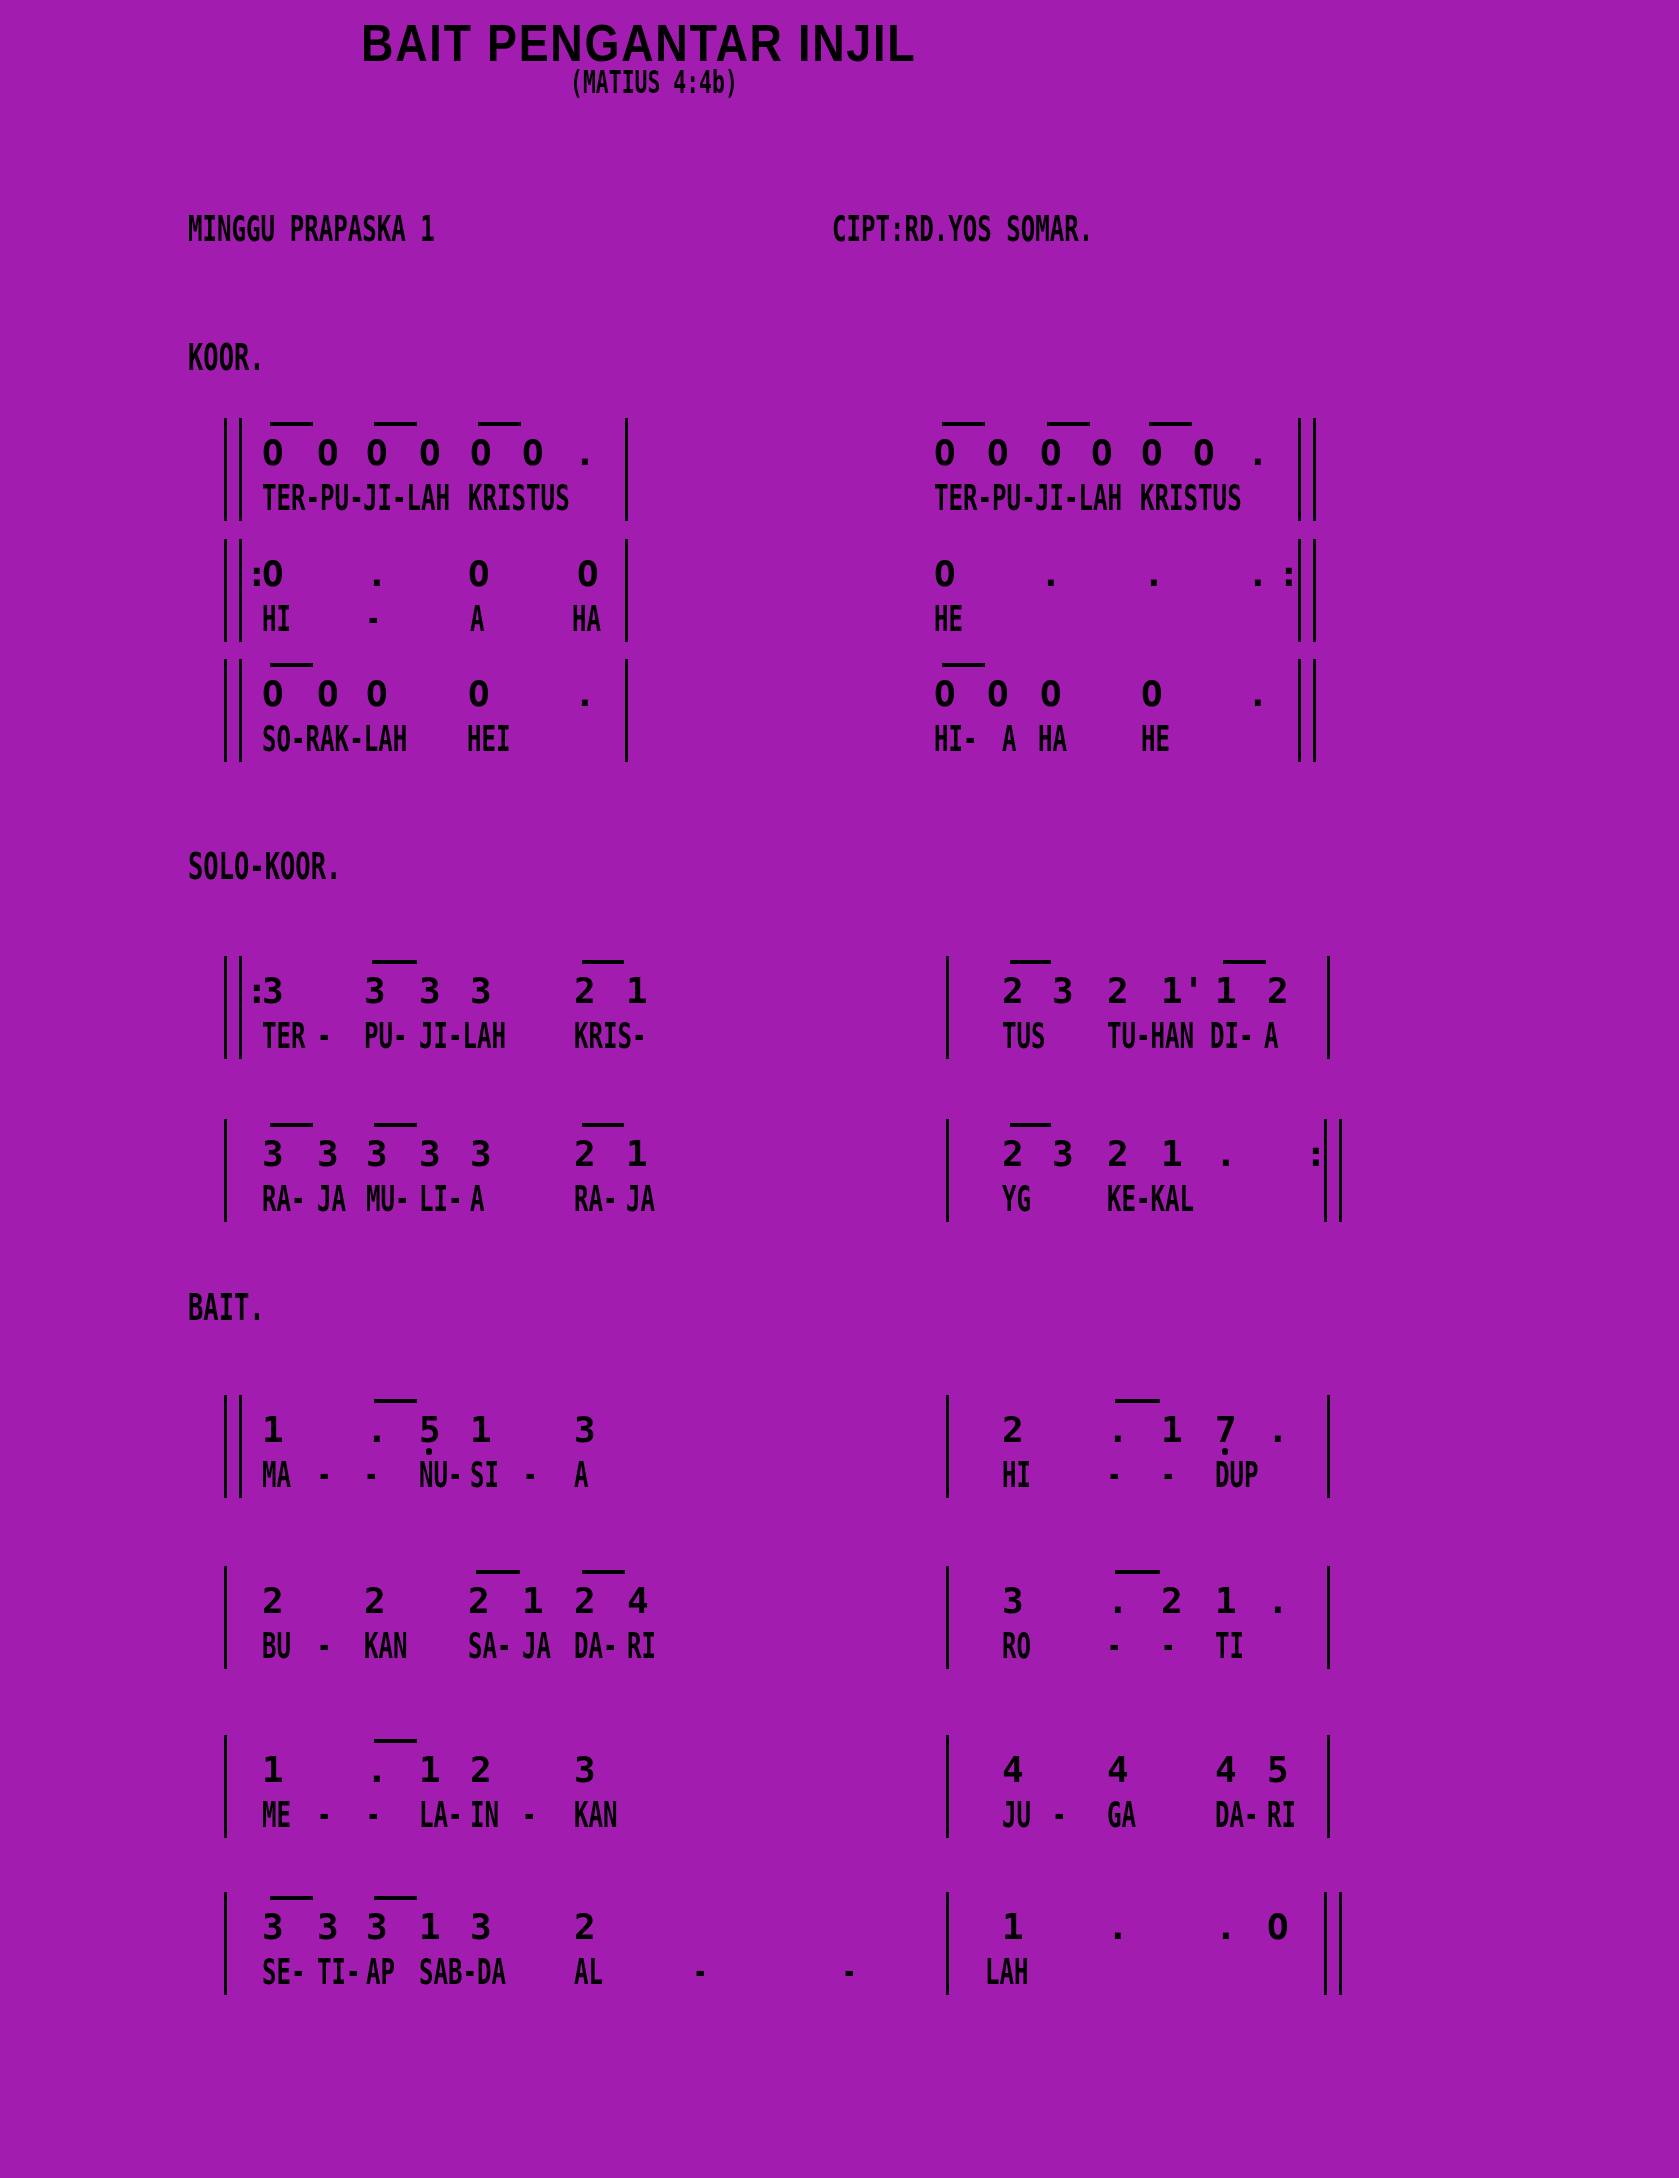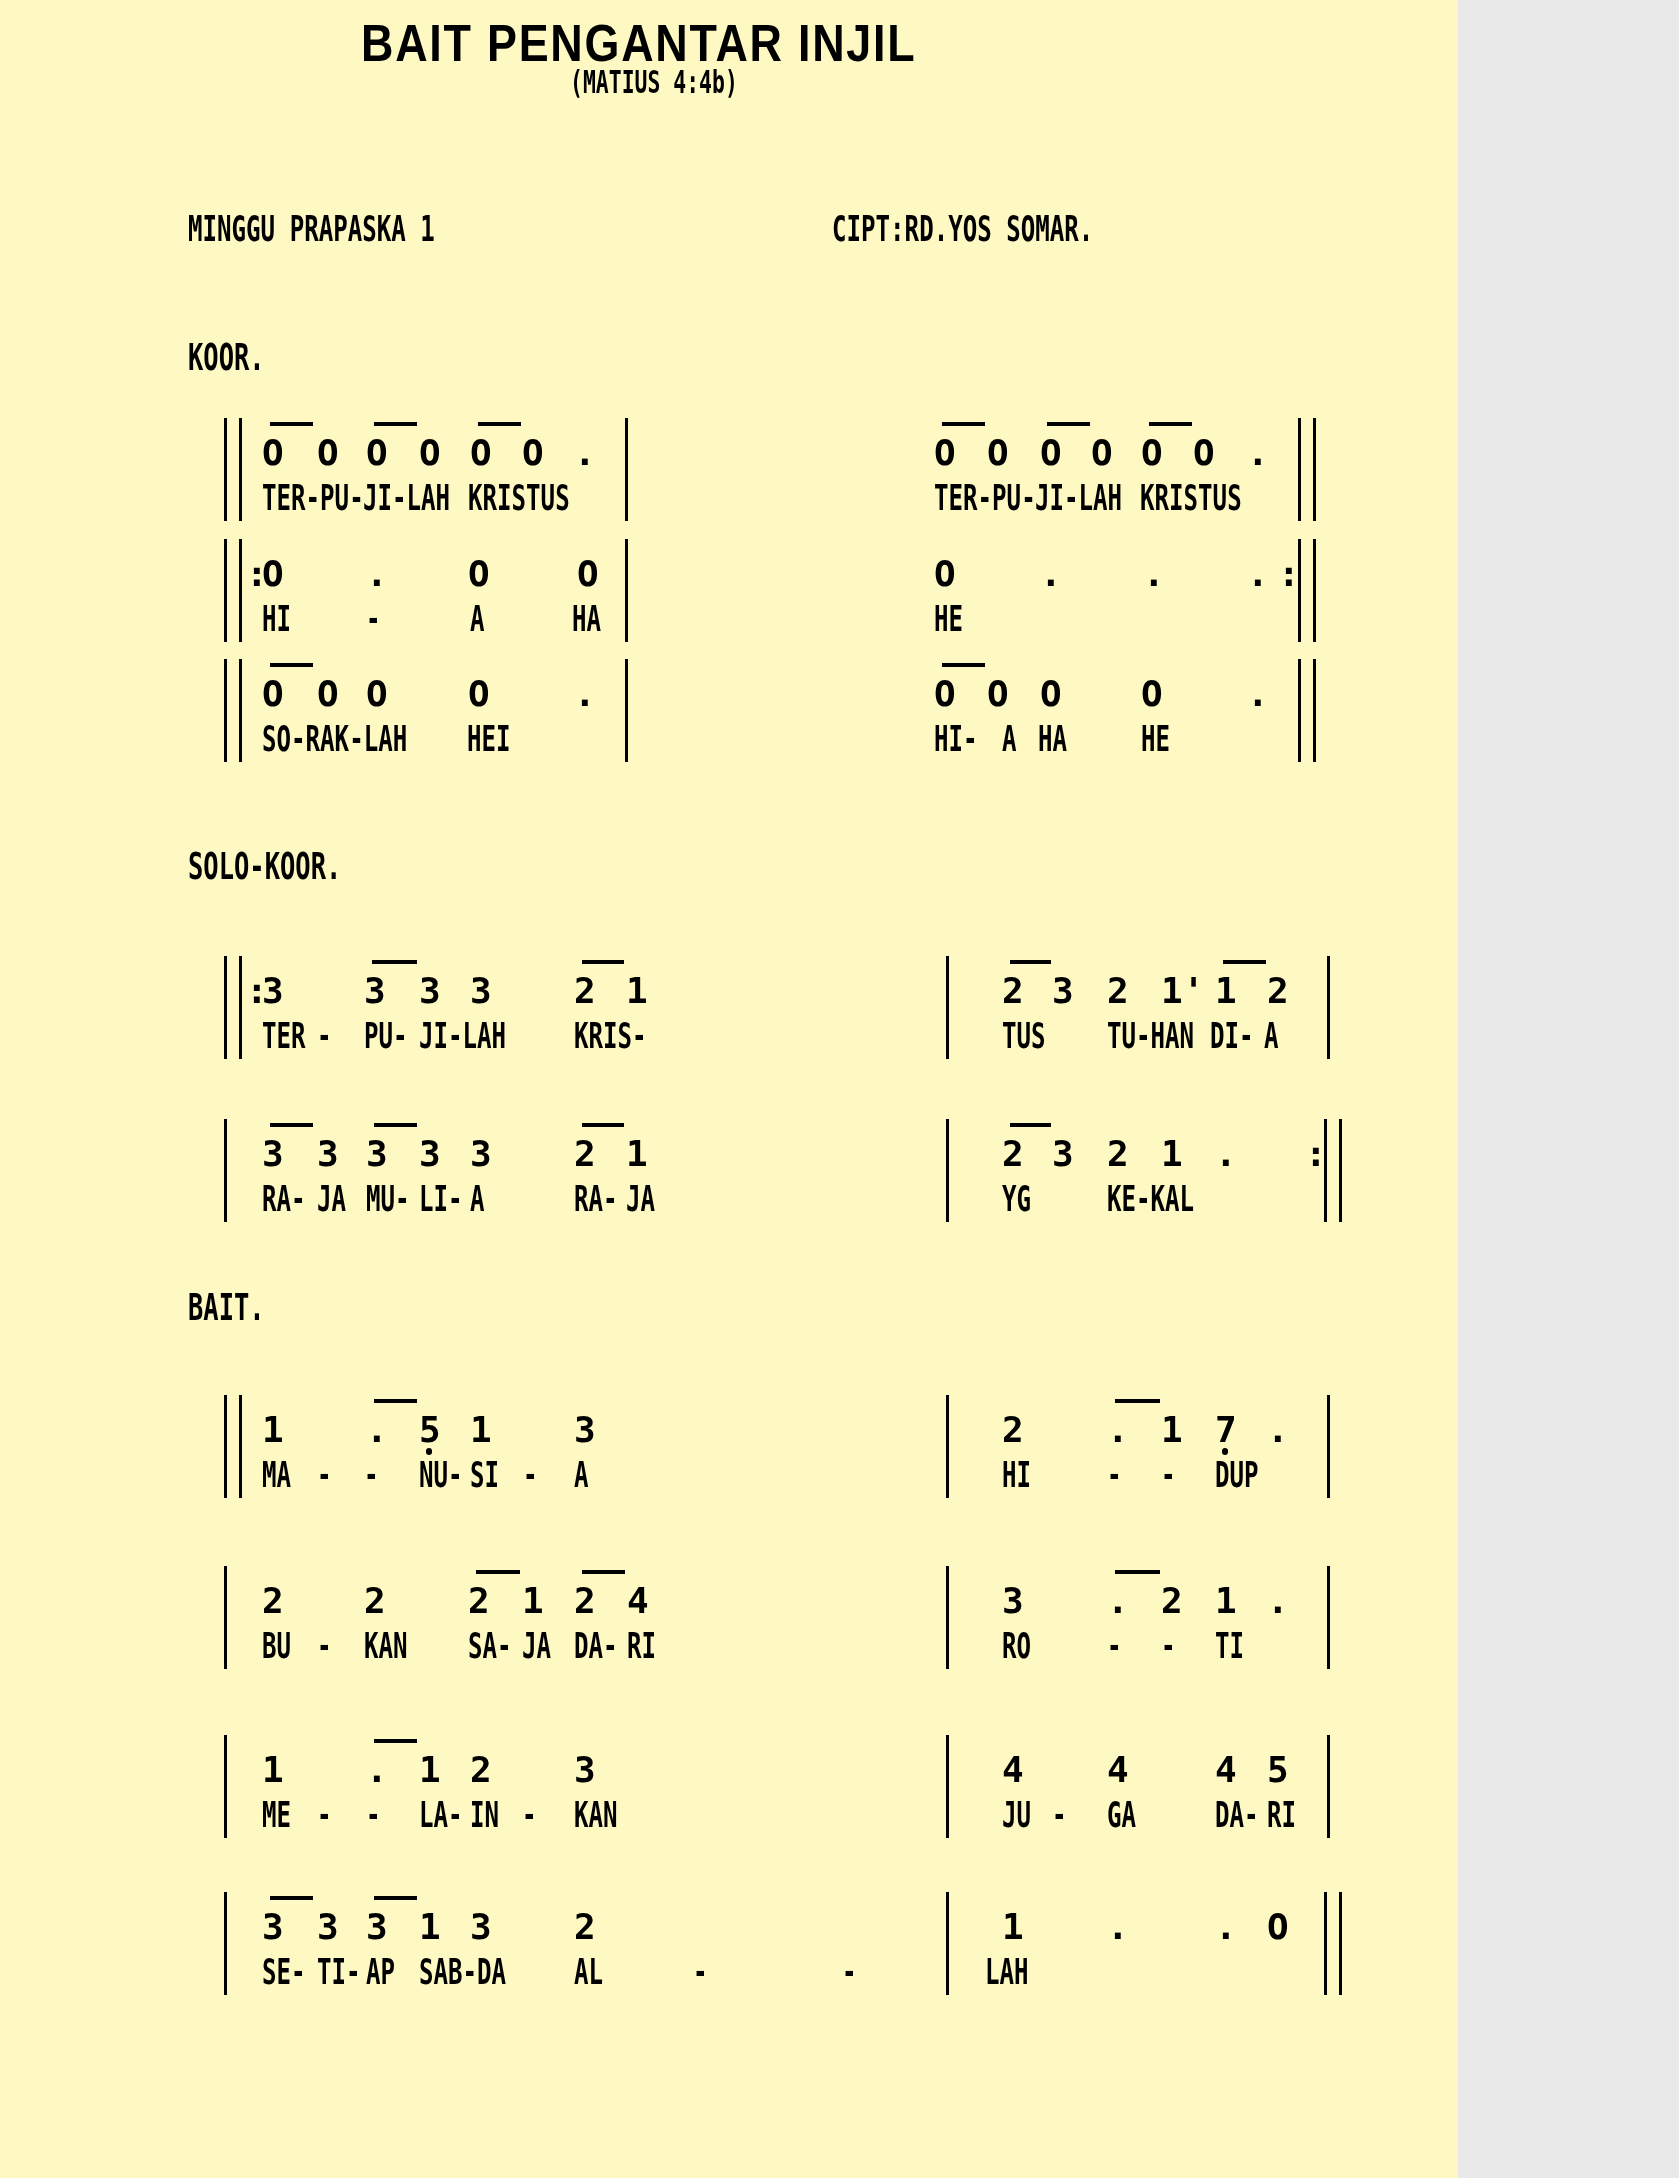--- a/index.html
+++ b/index.html
@@ -1,19 +1,19 @@
 <!DOCTYPE html>
 <html><head>
 <meta charset="utf-8">
 <style>
   html,body { margin:0; padding:0; background:#e8e8e8; }
   .page {
     position:relative;
-    width:1458px; height:2178px;
-    background:#fef9c3;
+    width:1679px; height:2178px;
+    background:#a21caf;
     color:#000;
     font-family:"DejaVu Sans Mono", monospace;
     font-weight:bold;
     overflow:hidden;
   }
   .title {
     position:absolute; left:361px; top:14px;
     font-family:"Liberation Sans", sans-serif;
     font-weight:bold; font-size:51px; letter-spacing:2px;
     transform:scaleX(0.88); transform-origin:0 0;

